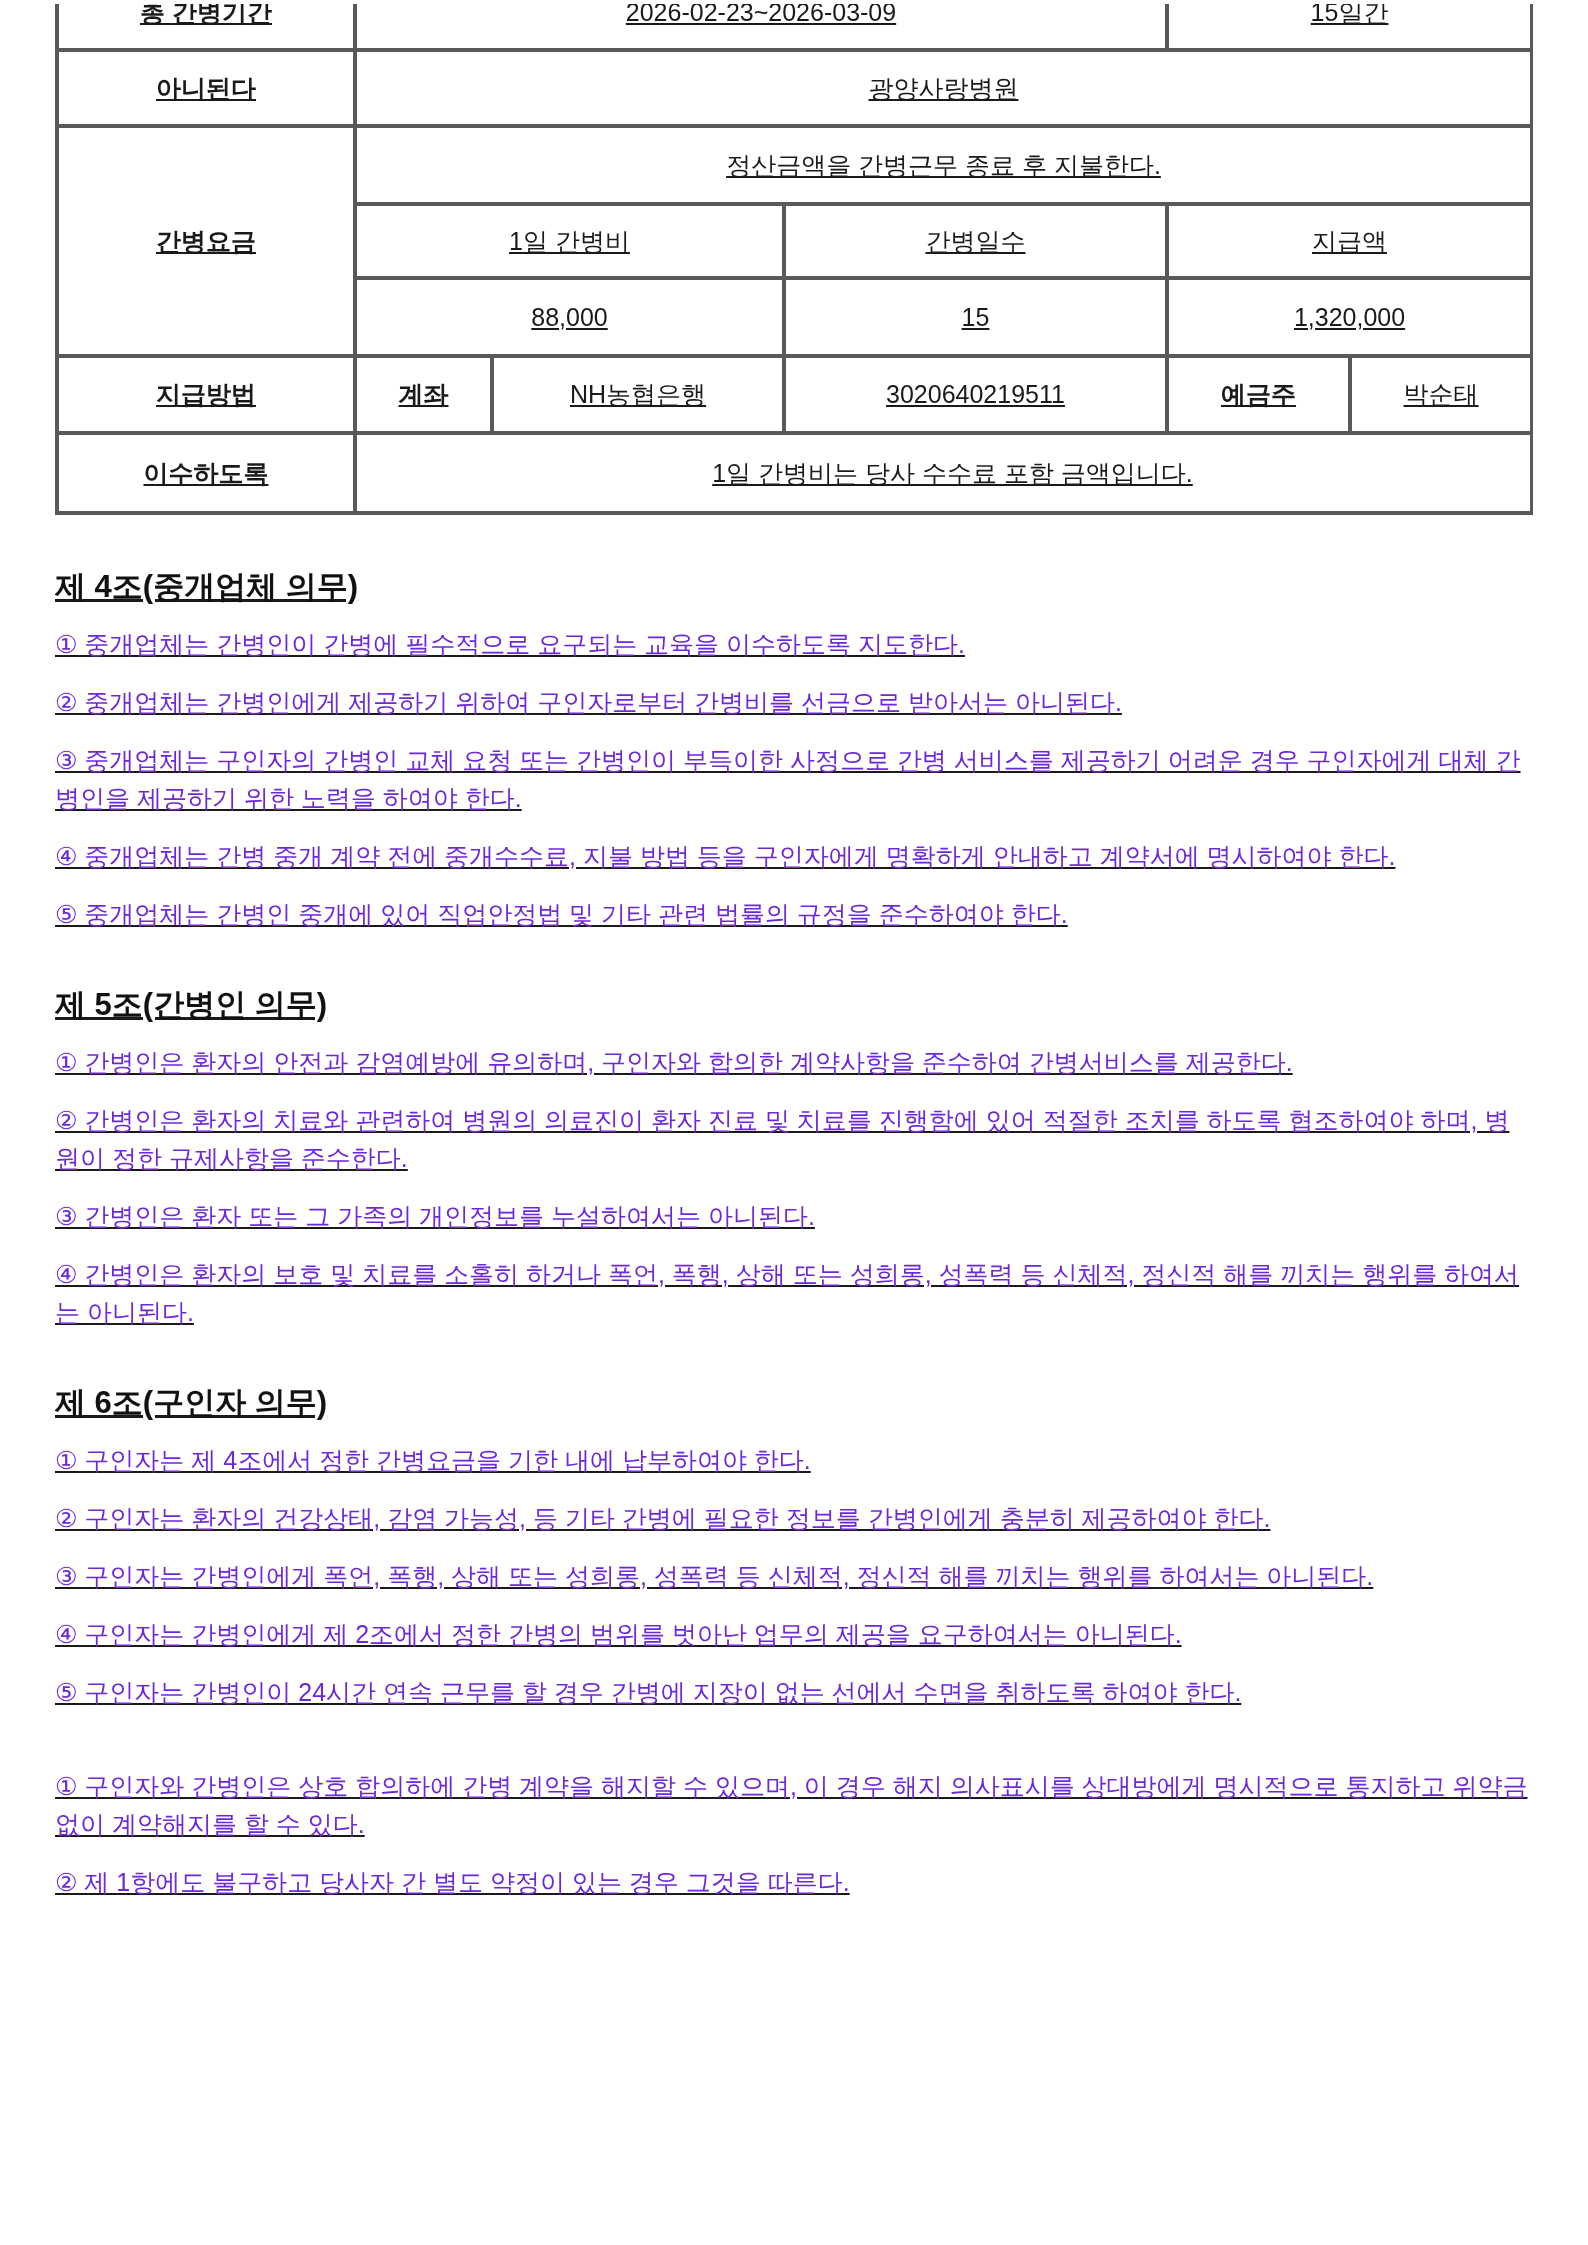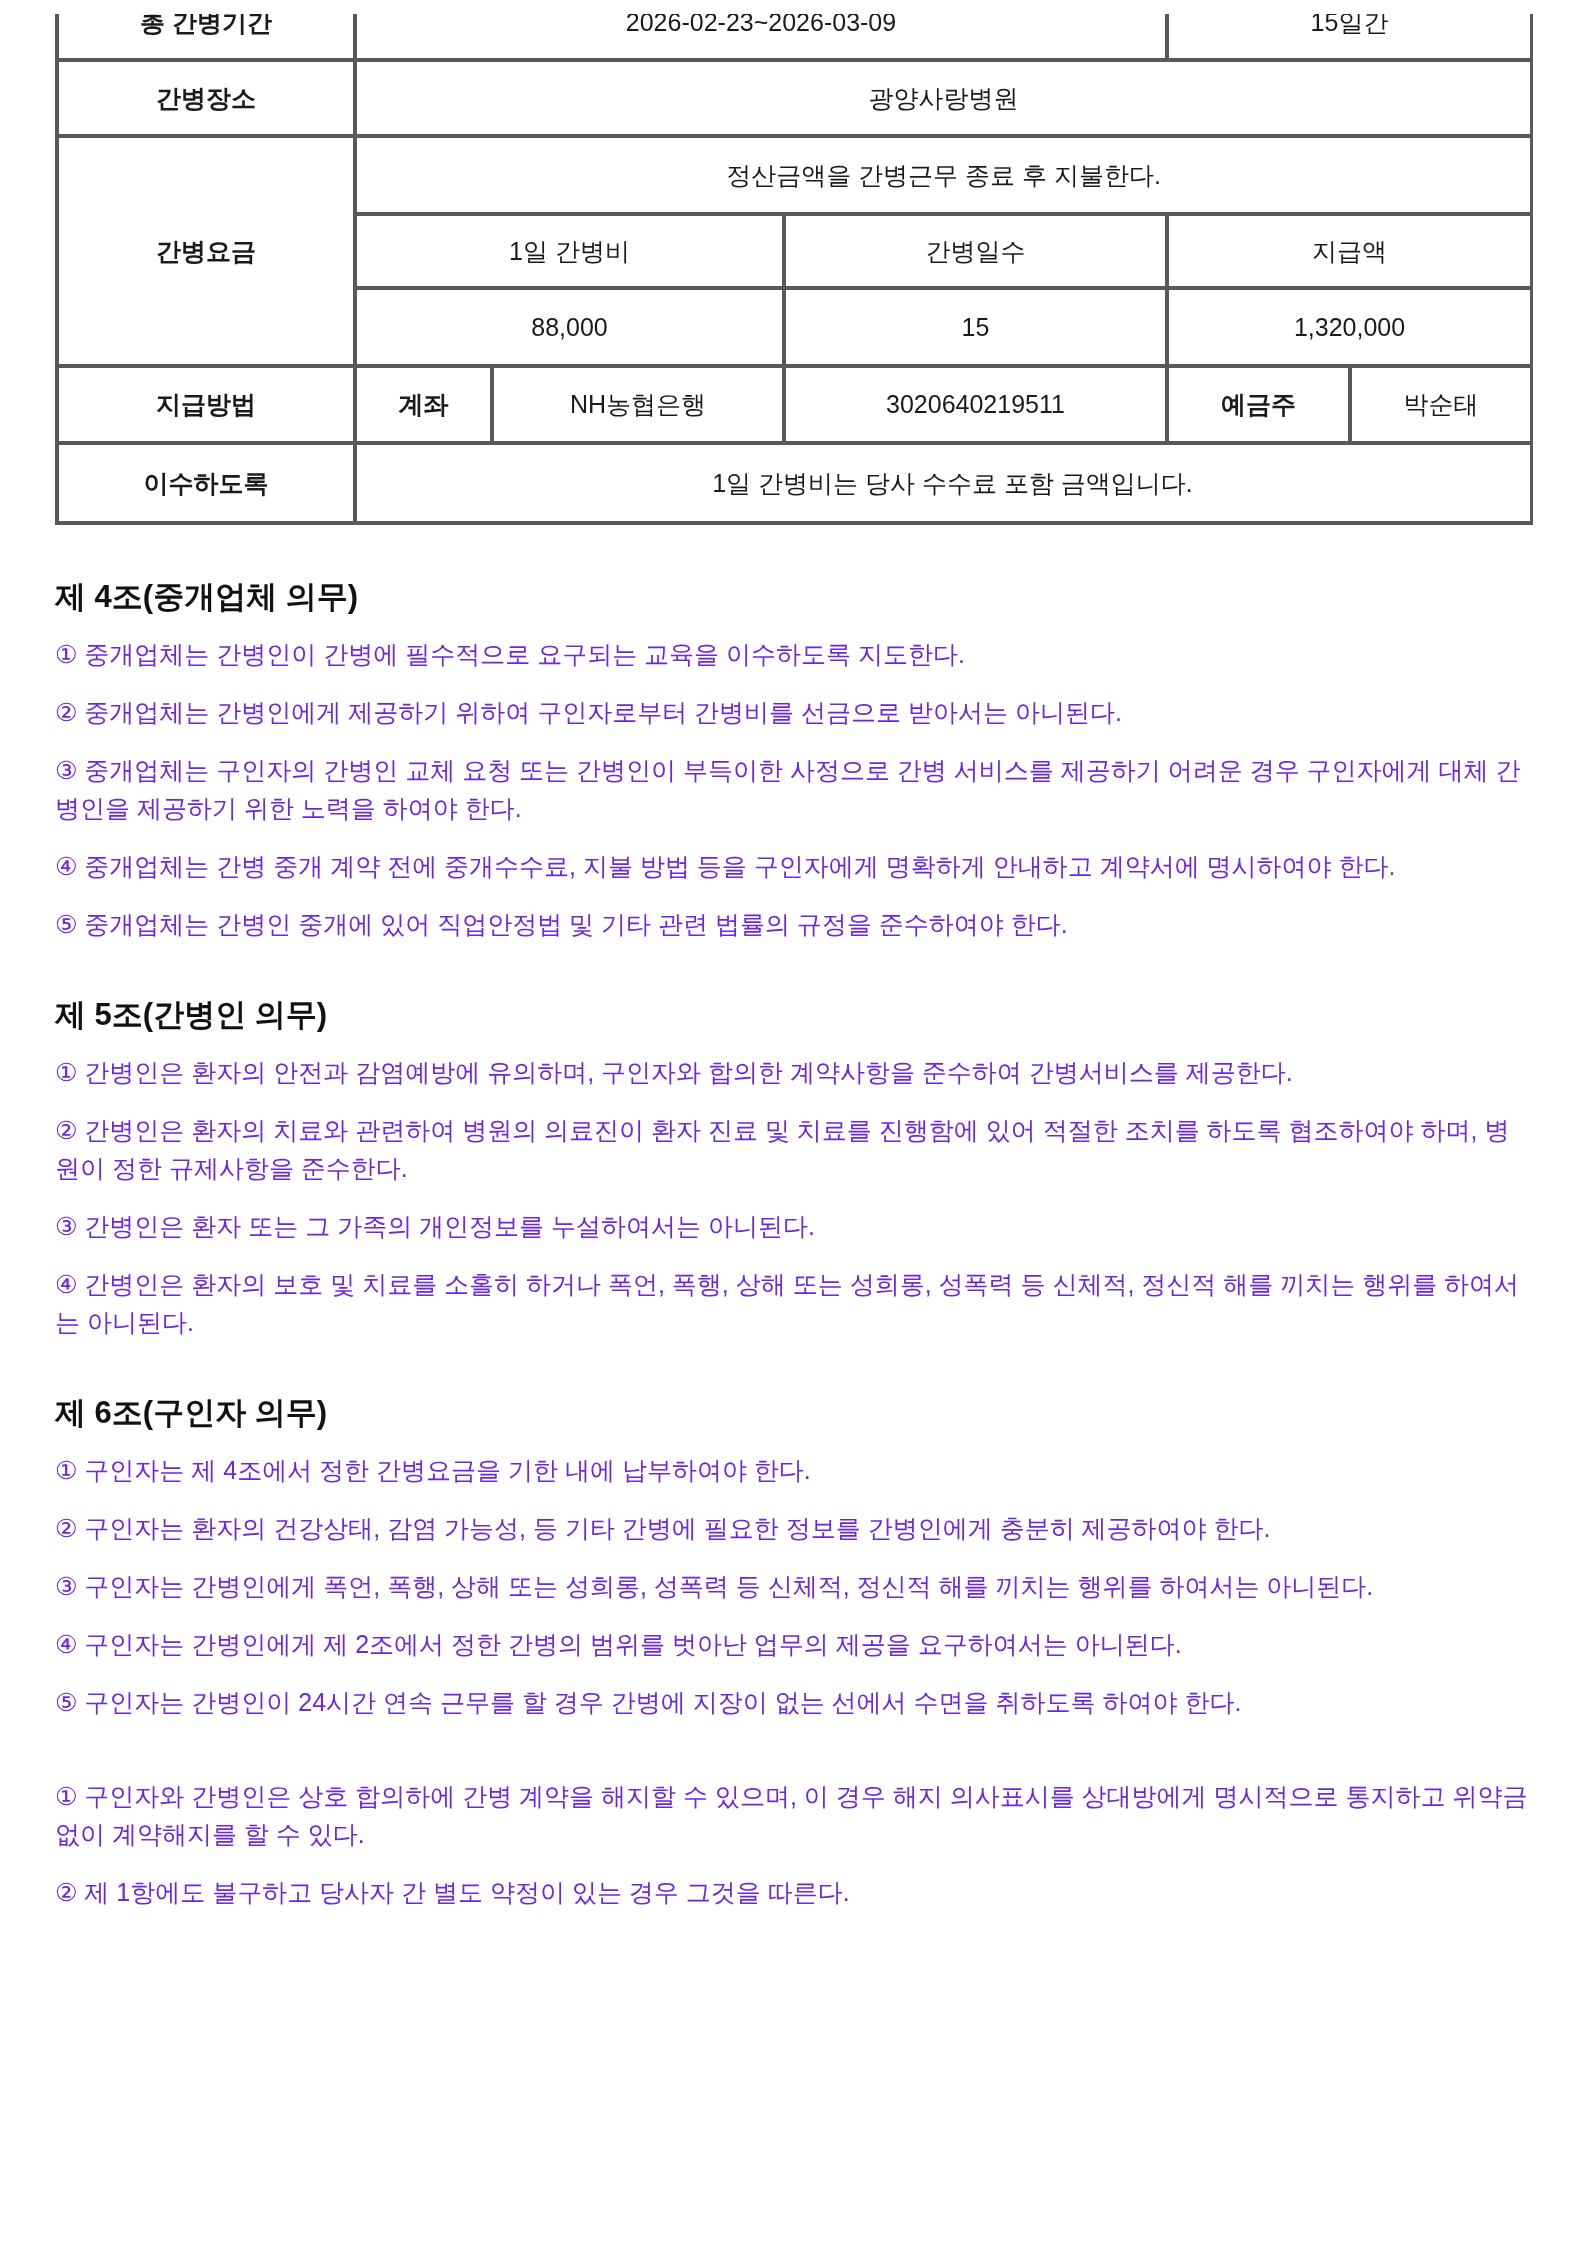--- a/index.html
+++ b/index.html
@@ -5,21 +5,21 @@
   * { margin:0; padding:0; box-sizing:border-box; }
   html,body { background:#ffffff; }
   .page {
     position:relative;
     width:1588px; height:2245px;
     overflow:hidden;
     background:#ffffff;
     color:#1a1a1a;
     font-family:"Liberation Sans","DejaVu Sans",sans-serif;
   }
-  .content { padding:14px 55px 0 55px; }
+  .content { padding:4px 55px 0 55px;text-decoration:underline; }
 
   
   .table-clip { overflow:hidden; margin-bottom:52px; }
   table.contract {
     border-collapse:collapse;
     table-layout:fixed;
     width:1475px;
     margin-top:-32px; 
   }
   table.contract td {
@@ -65,21 +65,21 @@
           <col style="width:183px">
           <col style="width:182px">
         </colgroup>
         <tbody>
             <tr style="height:76px">
           <td class="lbl">총 간병기간</td>
           <td colspan="3">2026-02-23~2026-03-09</td>
           <td colspan="2">15일간</td>
         </tr>
         <tr style="height:76px">
-          <td class="lbl">간병장소</td>
+          <td class="lbl">아니된다</td>
           <td colspan="5">광양사랑병원</td>
         </tr>
         <tr style="height:78px">
           <td class="lbl" rowspan="3">간병요금</td>
           <td colspan="5">정산금액을 간병근무 종료 후 지불한다.</td>
         </tr>
         <tr style="height:74px">
           <td colspan="2">1일 간병비</td>
           <td>간병일수</td>
           <td colspan="2">지급액</td>

